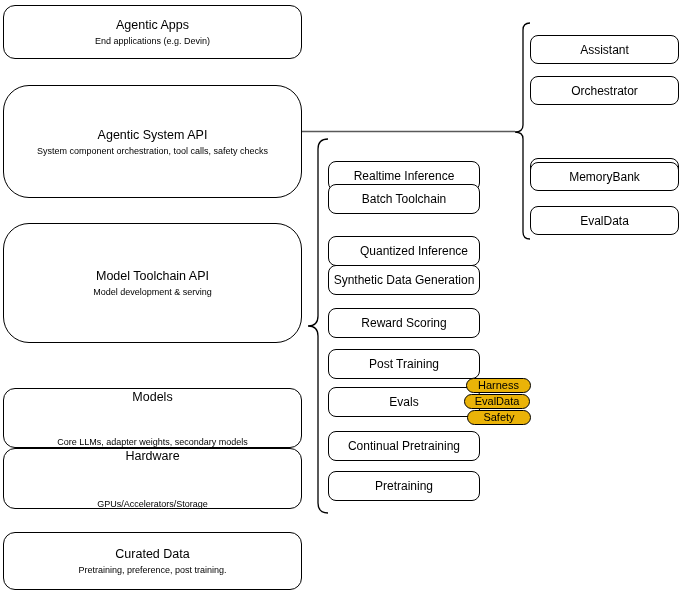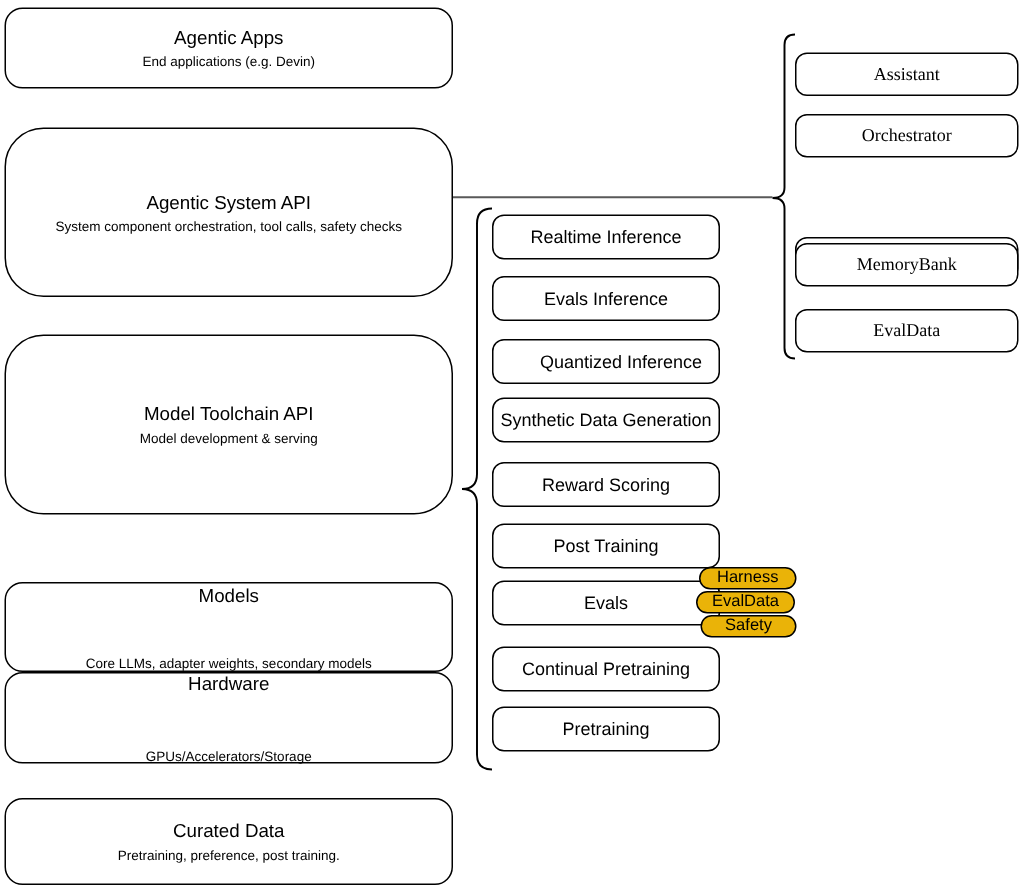--- a/index.html
+++ b/index.html
@@ -34,25 +34,25 @@
   
   .lb { left: 3px; width: 299px; border-radius: 12px; }
   .lb1 { top: 5px;   height: 54px;  }
   .lb2 { top: 85px;  height: 113px; border-radius: 26px; }
   .lb3 { top: 223px; height: 120px; border-radius: 26px; }
   .lb4 { top: 388px; height: 60px; gap: 29px;  }
   .lb5 { top: 448px; height: 61px; gap: 32px;  }
   .lb6 { top: 532px; height: 58px;  }
   
   .mb { left: 328px; width: 152px; height: 30px; border-radius: 8px; font-size: 12px; }
-  .mb1 { top: 143px; text-align: right; } .mb2 { top: 184px; } .mb3 { top: 226px; padding-left: 20px; }
+  .mb1 { top: 161px; text-align: right; } .mb2 { top: 184px; } .mb3 { top: 236px; padding-left: 20px; }
   .mb4 { top: 265px; } .mb5 { top: 308px; } .mb6 { top: 349px; }
   .mb7 { top: 387px; } .mb8 { top: 431px; } .mb9 { top: 471px; }
   
-  .rb { left: 530px; width: 149px; height: 29px; border-radius: 8px; font-size: 12px; font-family: Liberation Serif, serif; }
+  .rb { left: 530px; width: 149px; height: 29px; border-radius: 8px; font-size: 12px; }
   .rb1 { top: 35px; } .rb2 { top: 76px; } .rb3 { top: 117px; margin-top: 41px; }
   .rb4 { top: 162px; } .rb5 { top: 206px; }
   
   .pill {
     position: absolute;
     background: #eab308;
     border: 1.5px solid #000000;
     border-radius: 9px;
     box-sizing: border-box;
     height: 15px;
@@ -100,21 +100,21 @@
   <div class="box lb lb5">
     <div class="box-title">Hardware</div>
     <div class="box-sub">GPUs/Accelerators/Storage</div>
   </div>
   <div class="box lb lb6">
     <div class="box-title">Curated Data</div>
     <div class="box-sub">Pretraining, preference, post training.</div>
   </div>
 
   <div class="box mb mb1">Realtime Inference</div>
-  <div class="box mb mb2">Evals Inference</div>
+  <div class="box mb mb2">Batch Toolchain</div>
   <div class="box mb mb3">Quantized Inference</div>
   <div class="box mb mb4">Synthetic Data Generation</div>
   <div class="box mb mb5">Reward Scoring</div>
   <div class="box mb mb6">Post Training</div>
   <div class="box mb mb7">Evals</div>
   <div class="box mb mb8">Continual Pretraining</div>
   <div class="box mb mb9">Pretraining</div>
 
   <div class="pill p1">Harness</div>
   <div class="pill p2">EvalData</div>

